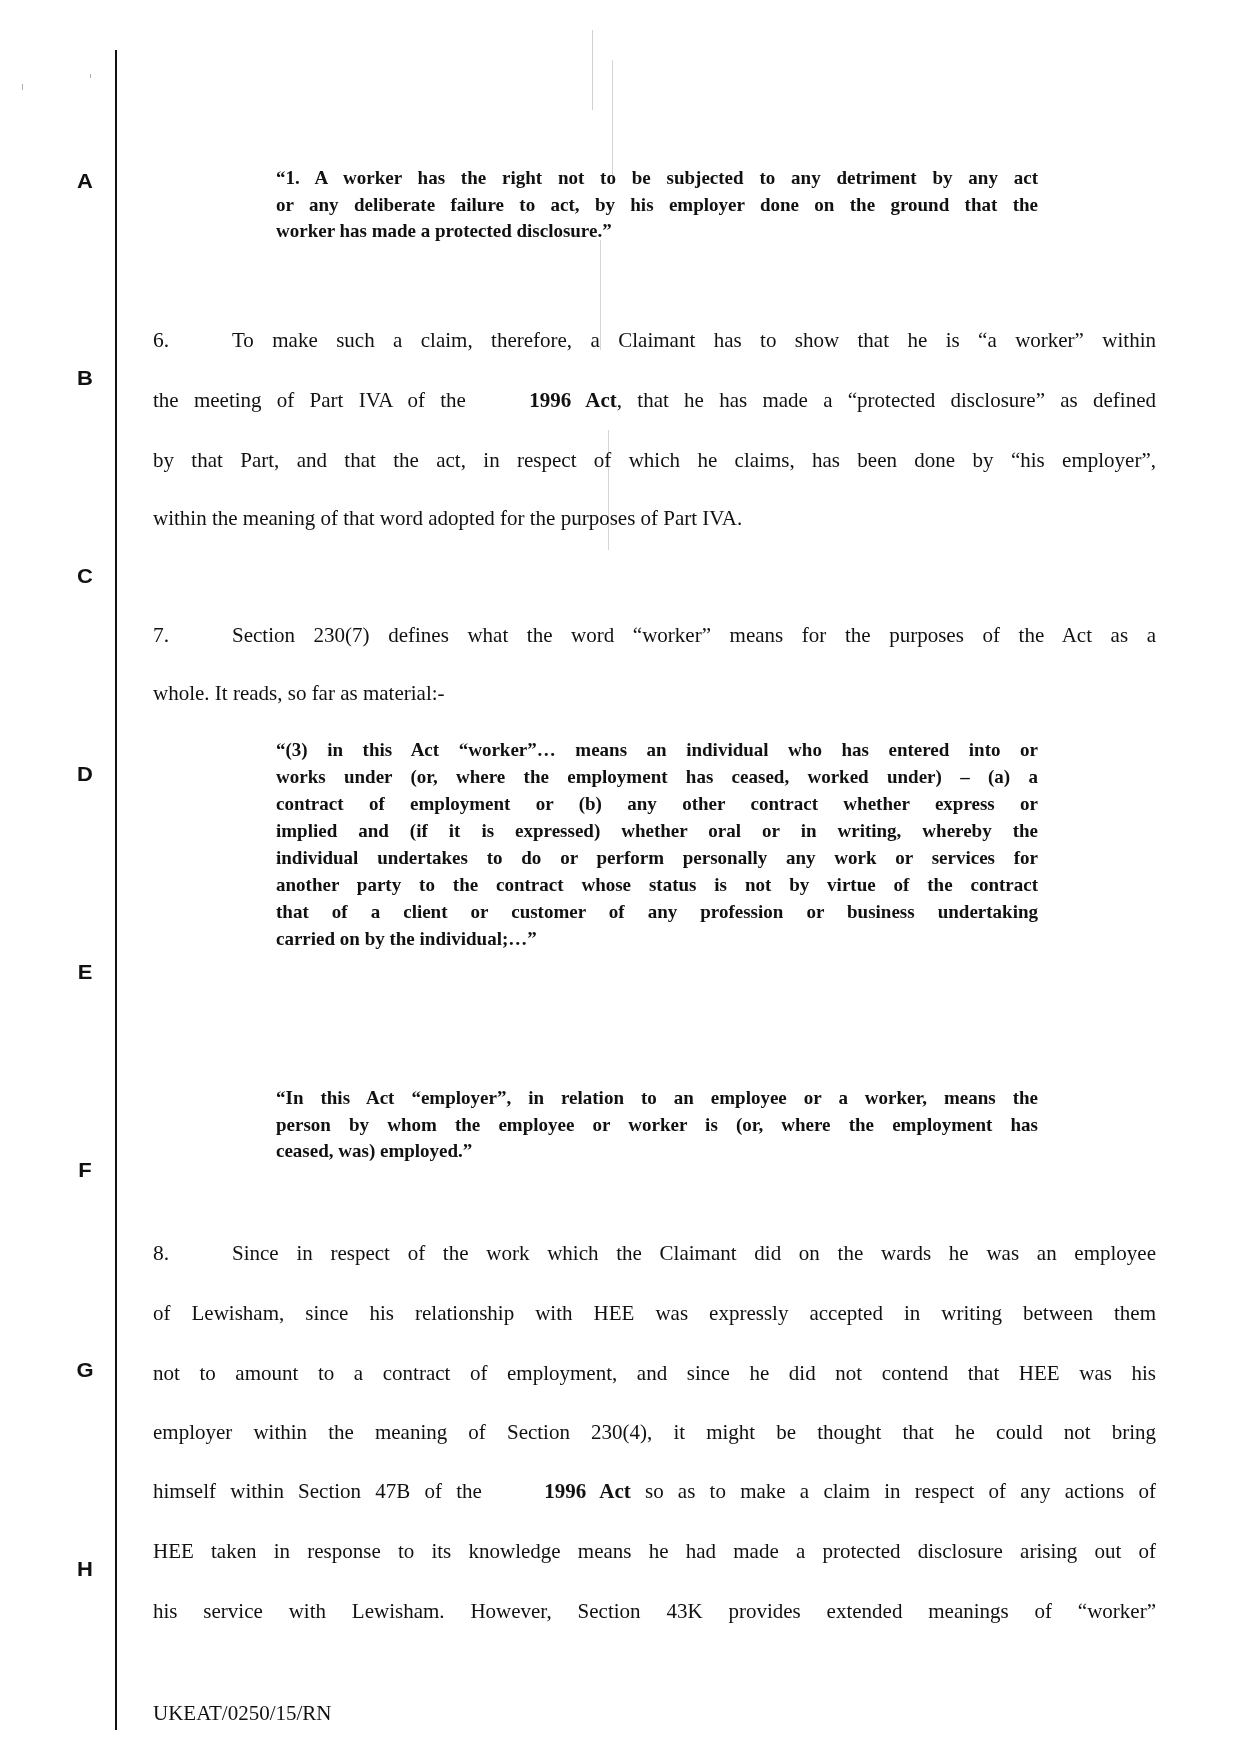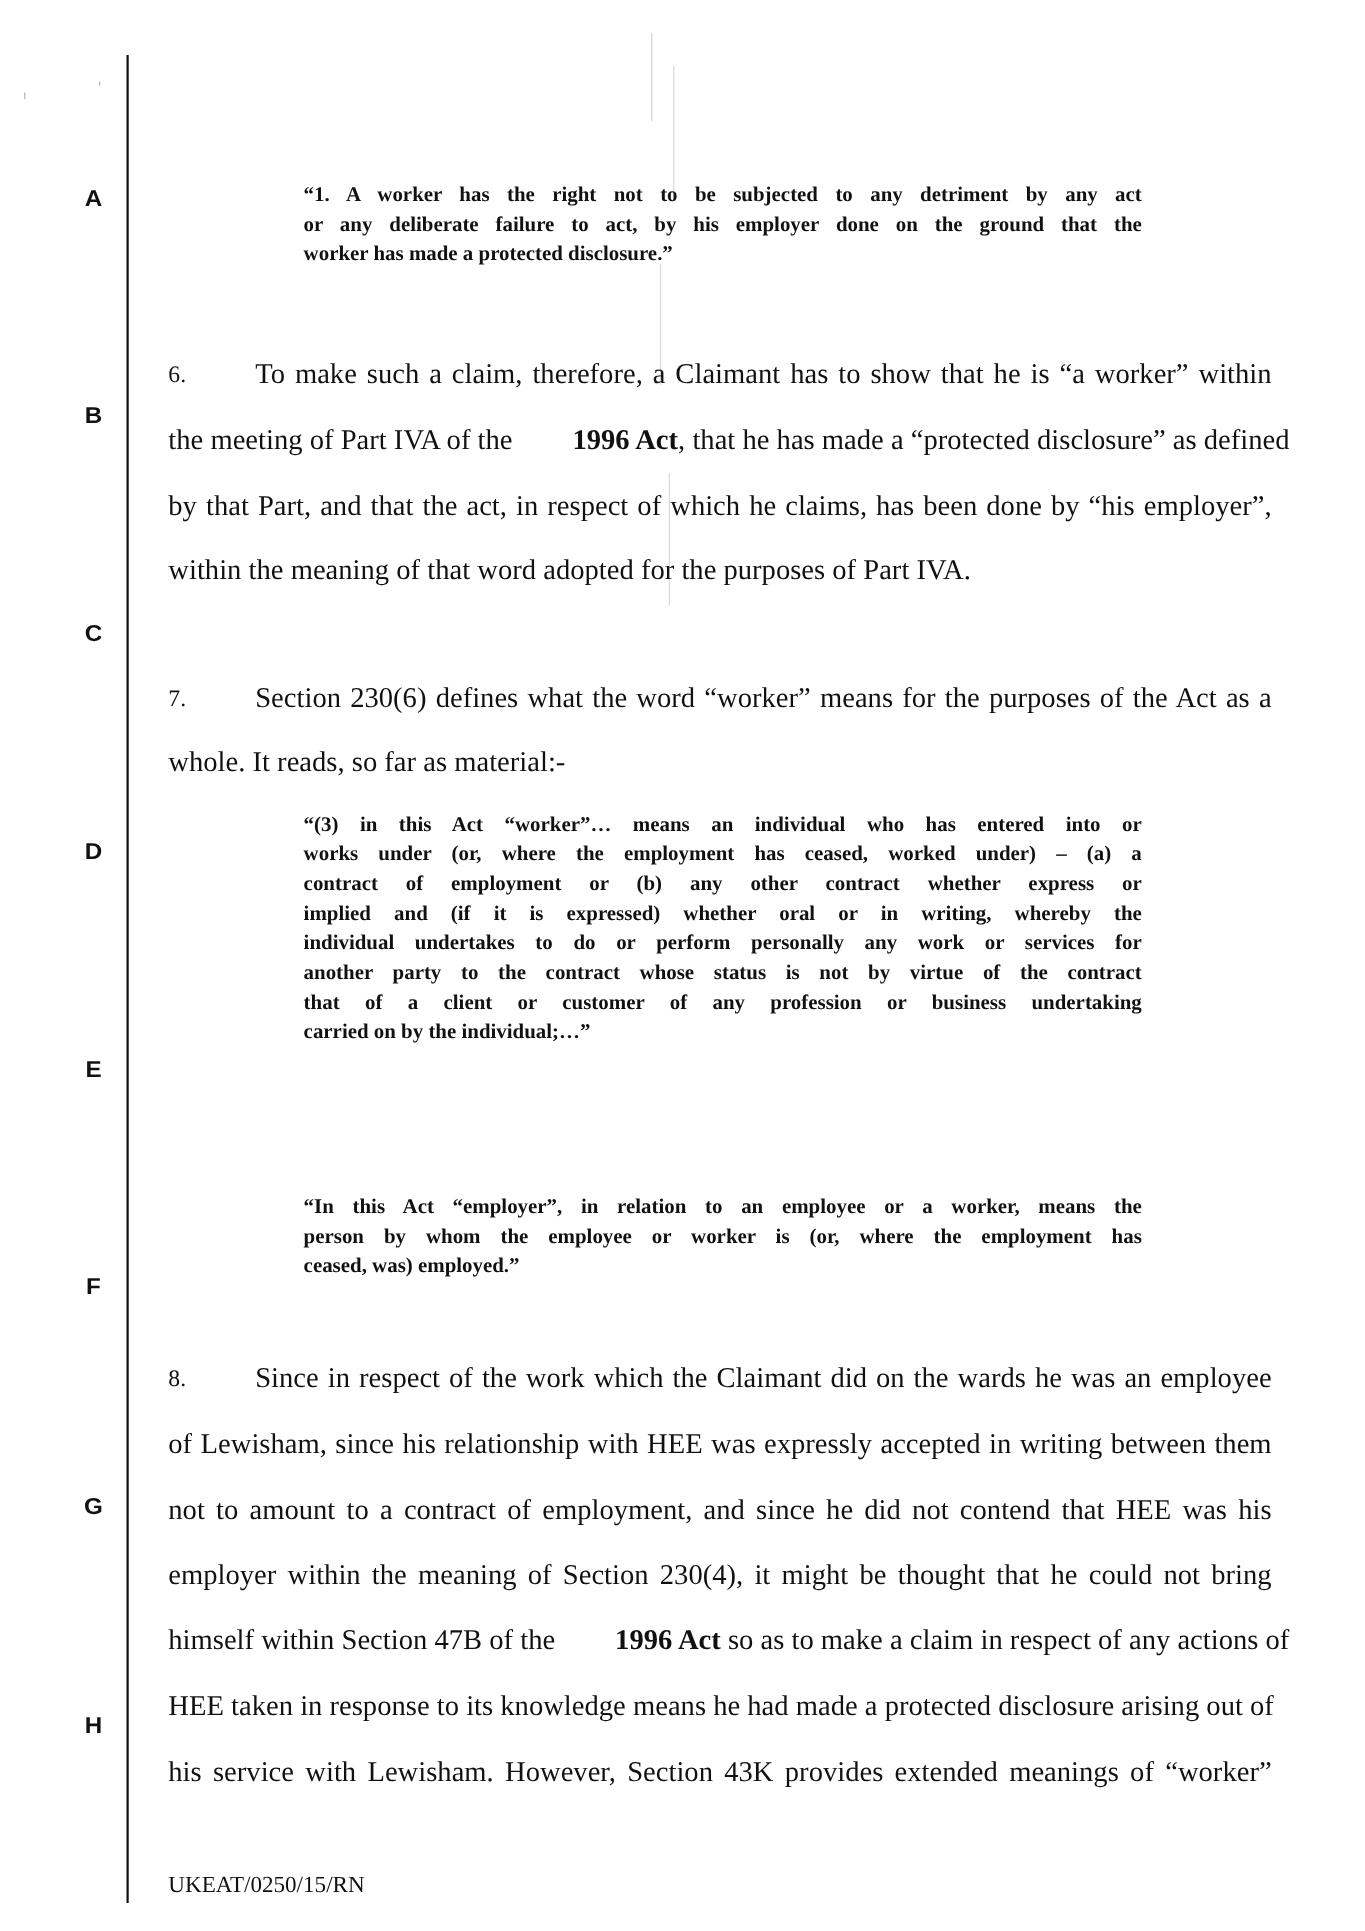--- a/index.html
+++ b/index.html
@@ -1,21 +1,21 @@
 <!DOCTYPE html>
 <html><head>
 <meta charset="utf-8">
 <style>
   html, body { margin: 0; padding: 0; background: #ffffff; }
   body { width: 1241px; height: 1755px; position: relative; overflow: hidden; color: #111; }
   .page { position: absolute; left: 0; top: 0; width: 1241px; height: 1755px; background: #fff; }
   .margin-rule { position: absolute; left: 115px; top: 50px; width: 2px; height: 1680px; background: #111; }
   .margin-label { position: absolute; left: 74px; width: 22px; font-family: "Liberation Sans", "DejaVu Sans", sans-serif; font-weight: bold; font-size: 22px; line-height: 22px; color: #111; text-align: center; transform: scaleY(0.95); }
   .line { position: absolute; white-space: nowrap; font-family: "Liberation Serif", "DejaVu Serif", serif; color: #111; }
-  .body-line { left: 153px; width: 1003px; font-size: 26px; line-height: 26px; text-align: justify; text-align-last: justify; }
+  .body-line { left: 153px; width: 1003px; font-size: 21px; line-height: 26px; text-align: justify; text-align-last: justify; }
   .body-line.last { text-align-last: left; }
   .quote-line { left: 276px; width: 762px; font-size: 19px; line-height: 22px; font-weight: bold; text-align: justify; text-align-last: justify; }
   .quote-line.last { text-align-last: left; }
   .para-num { position: absolute; left: 153px; font-family: "Liberation Serif", "DejaVu Serif", serif; font-size: 21.5px; line-height: 26px; }
   .indent-line { left: 232px; width: 924px; }
   .footer { position: absolute; left: 153px; top: 1700px; font-family: "Liberation Serif", "DejaVu Serif", serif; font-size: 21px; line-height: 26px; }
   .speck { position: absolute; background: #777; width: 1px; }
   b { font-weight: bold; margin-left: 48px; }
 </style>
 </head>
@@ -45,21 +45,21 @@
     <div class="line body-line indent-line" style="top:327px">To make such a claim, therefore, a Claimant has to show that he is “a worker” within</div>
     <div class="line body-line" style="top:387px">
       <span>the meeting of Part IVA of the </span><b>1996 Act</b><span>, that he has made a “protected disclosure” as defined</span>
     </div>
     <div class="line body-line" style="top:447px">by that Part, and that the act, in respect of which he claims, has been done by “his employer”,</div>
     <div class="line body-line last" style="top:505px">within the meaning of that word adopted for the purposes of Part IVA.</div>
   </div>
 
   <div>
     <div class="para-num" style="top:622px">7.</div>
-    <div class="line body-line indent-line" style="top:622px">Section 230(6) defines what the word “worker” means for the purposes of the Act as a</div>
+    <div class="line body-line indent-line" style="top:622px">Section 230(7) defines what the word “worker” means for the purposes of the Act as a</div>
     <div class="line body-line last" style="top:680px">whole.  It reads, so far as material:-</div>
   </div>
 
   <div>
     <div class="line quote-line" style="top:739px">“(3) in this Act “worker”… means an individual who has entered into or</div>
     <div class="line quote-line" style="top:766px">works under (or, where the employment has ceased, worked under) – (a) a</div>
     <div class="line quote-line" style="top:793px">contract of employment or (b) any other contract whether express or</div>
     <div class="line quote-line" style="top:820px">implied and (if it is expressed) whether oral or in writing, whereby the</div>
     <div class="line quote-line" style="top:847px">individual undertakes to do or perform personally any work or services for</div>
     <div class="line quote-line" style="top:874px">another party to the contract whose status is not by virtue of the contract</div>

